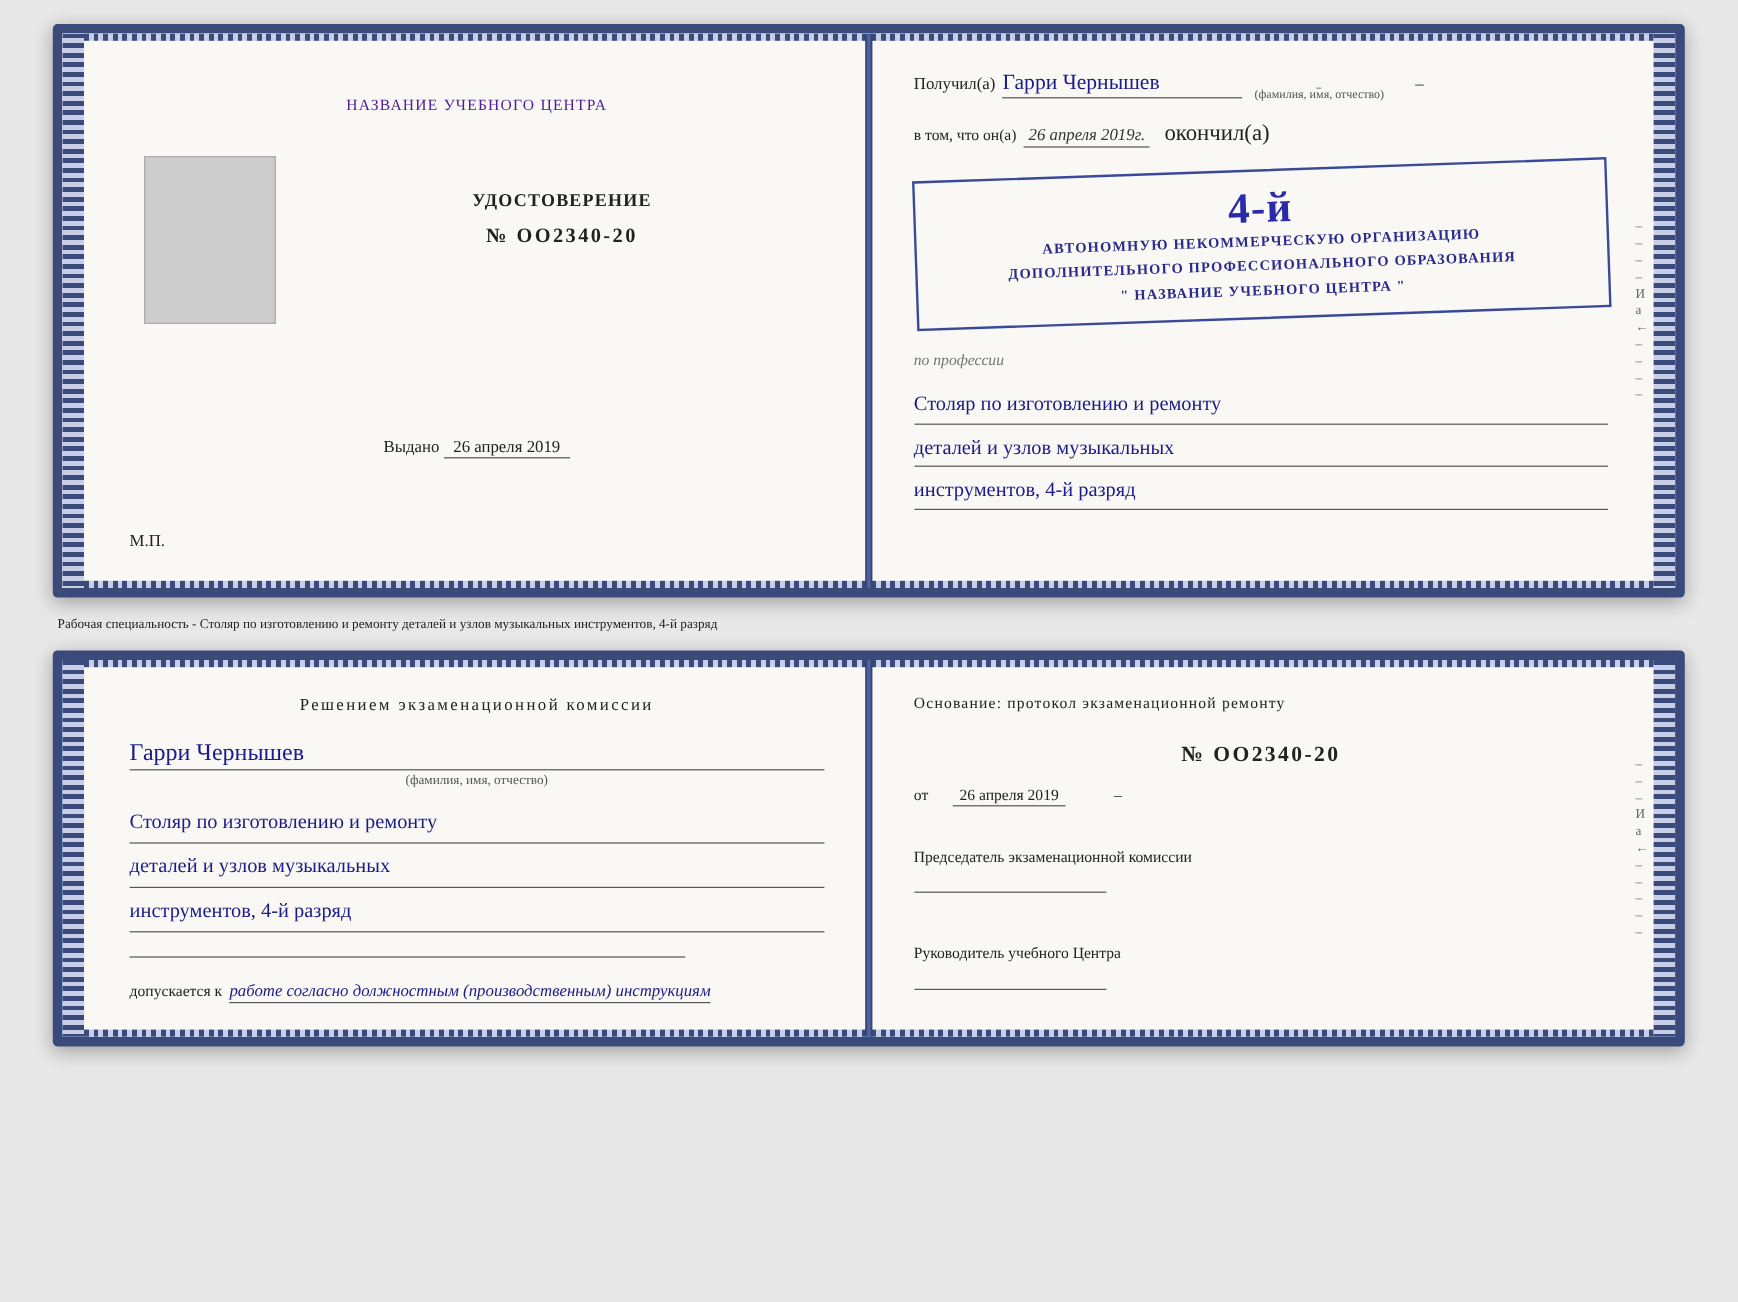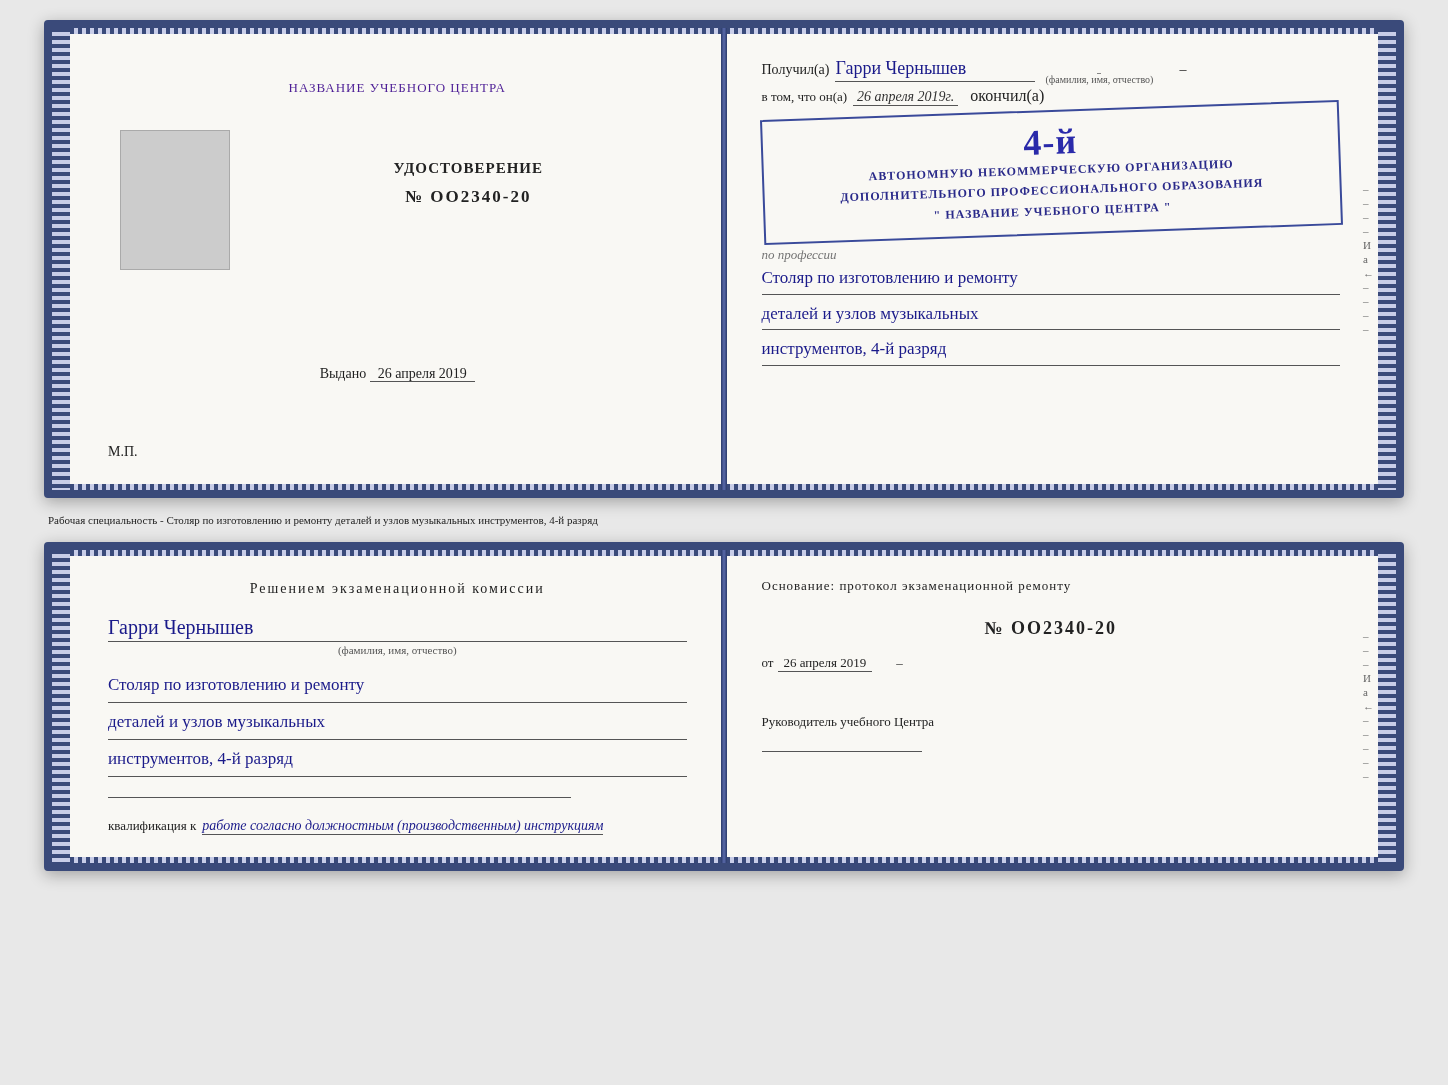--- a/index.html
+++ b/index.html
@@ -128,20 +128,21 @@
       color: #222;
       align-self: flex-start;
       margin-top: 16px;
     }
 
     
     .page-right-content {
       margin-right: 20px;
       display: flex;
       flex-direction: column;
+      gap: 14px;
     }
 
     .recipient-line {
       font-size: 14px;
       color: #222;
       display: flex;
       align-items: baseline;
       gap: 6px;
     }
 
@@ -324,21 +325,21 @@
       letter-spacing: 2px;
       text-align: center;
       margin-top: 8px;
     }
 
     .date-line {
       font-size: 13px;
       color: #222;
       display: flex;
       align-items: baseline;
-      gap: 4px;
+      gap: 20px;
     }
 
     .signature-label {
       font-size: 13px;
       color: #222;
       line-height: 1.5;
     }
 
     .signature-line {
       width: 160px;
@@ -460,21 +461,21 @@
         <span style="display:inline-flex; flex-direction:column; align-items:center; margin-left:4px;">
           <span style="width:4px; height:4px; border-bottom:1px solid #888; display:inline-block;"></span>
           <span class="fio-label">(фамилия, имя, отчество)</span>
         </span>
         <span style="margin-left:20px;">–</span>
       </div>
 
       <div class="vtom-line">
         <span style="font-size:13px;">в том, что он(а)</span>
         <span class="vtom-date" style="font-size:14px; font-style:italic;">26 апреля 2019г.</span>
-        <span style="font-size:16px; margin-left:6px;">окончил(а)</span>
+        <span style="font-size:19px; margin-left:6px;">окончил(а)</span>
       </div>
 
       <div class="stamp-box">
         <span class="stamp-large-number">4-й</span>
         <div>АВТОНОМНУЮ НЕКОММЕРЧЕСКУЮ ОРГАНИЗАЦИЮ</div>
         <div>ДОПОЛНИТЕЛЬНОГО ПРОФЕССИОНАЛЬНОГО ОБРАЗОВАНИЯ</div>
         <div>" НАЗВАНИЕ УЧЕБНОГО ЦЕНТРА "</div>
       </div>
 
       <div style="font-size:13px; color:#737373; margin-top:8px;font-style:italic;">по профессии</div>
@@ -521,41 +522,45 @@
 
       <div style="display:flex; flex-direction:column; gap:2px;">
         <div class="qualification-handwritten">Столяр по изготовлению и ремонту</div>
         <div class="qualification-handwritten">деталей и узлов музыкальных</div>
         <div class="qualification-handwritten">инструментов, 4-й разряд</div>
       </div>
 
       <div style="width:80%; border-bottom:1px solid #555; margin: 8px 0;"></div>
 
       <div style="font-size:13px; color:#222; display:flex; align-items:baseline; gap:6px; flex-wrap:wrap;">
-        <span>квалификация к</span>
+        <span>допускается к</span>
         <span style="font-style:italic; font-family:'Georgia',serif; color:#1a1a8a; font-size:14px; border-bottom:1px solid #555;">работе согласно должностным (производственным) инструкциям</span>
       </div>
     </div>
   </div>
 
   <div class="second-page-right">
     <div class="top-border-strip-r"></div>
     <div class="bottom-border-strip-r"></div>
 
     <div class="second-page-right-content">
       <div class="right-foundation-heading">Основание: протокол экзаменационной  ремонту</div>
 
       <div class="number-large">№  OO2340-20</div>
 
       <div class="date-line">
         <span>от</span>
         <span style="border-bottom:1px solid #555; padding: 0 6px;">26 апреля 2019</span>
         <span style="margin-left:20px;">–</span>
       </div>
 
+      <div style="margin-top:16px;">
+        <div class="signature-label">Председатель экзаменационной комиссии</div>
+        <div class="signature-line"></div>
+      </div>
 
       <div style="margin-top:24px;">
         <div class="signature-label">Руководитель учебного Центра</div>
         <div class="signature-line"></div>
       </div>
     </div>
 
     <div class="side-letters">
       <span>–</span>
         <span>–</span>

